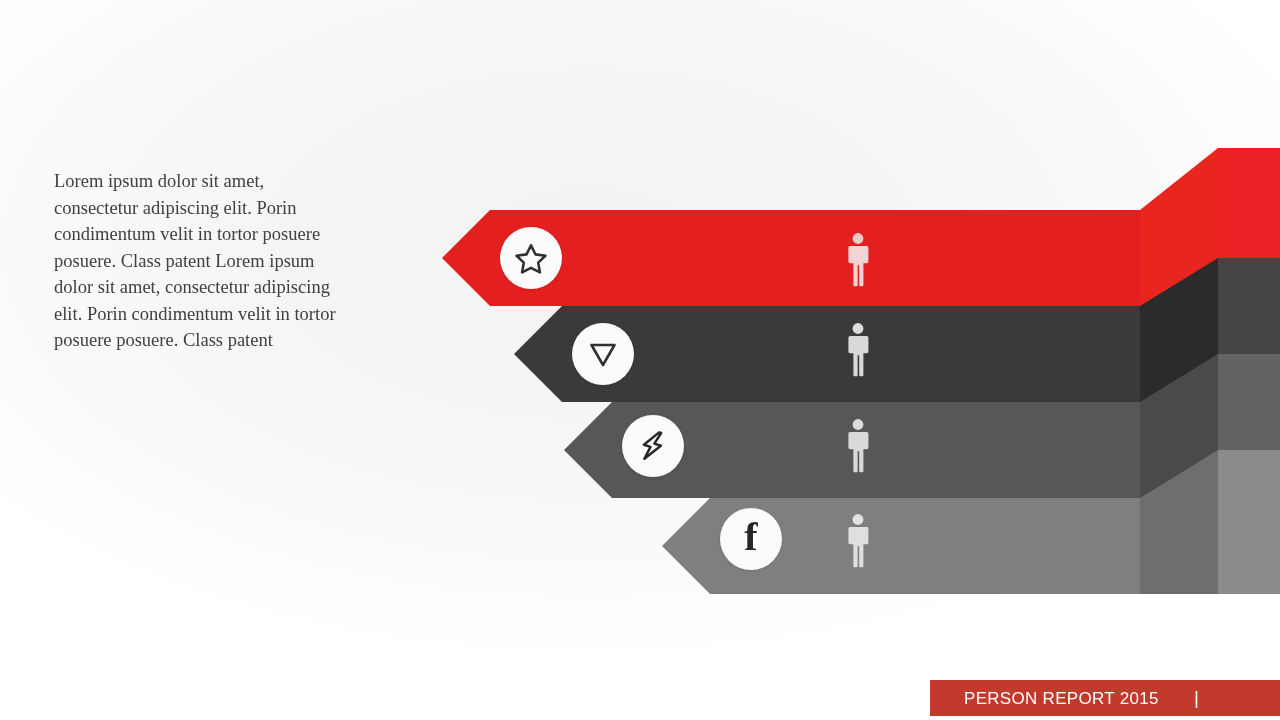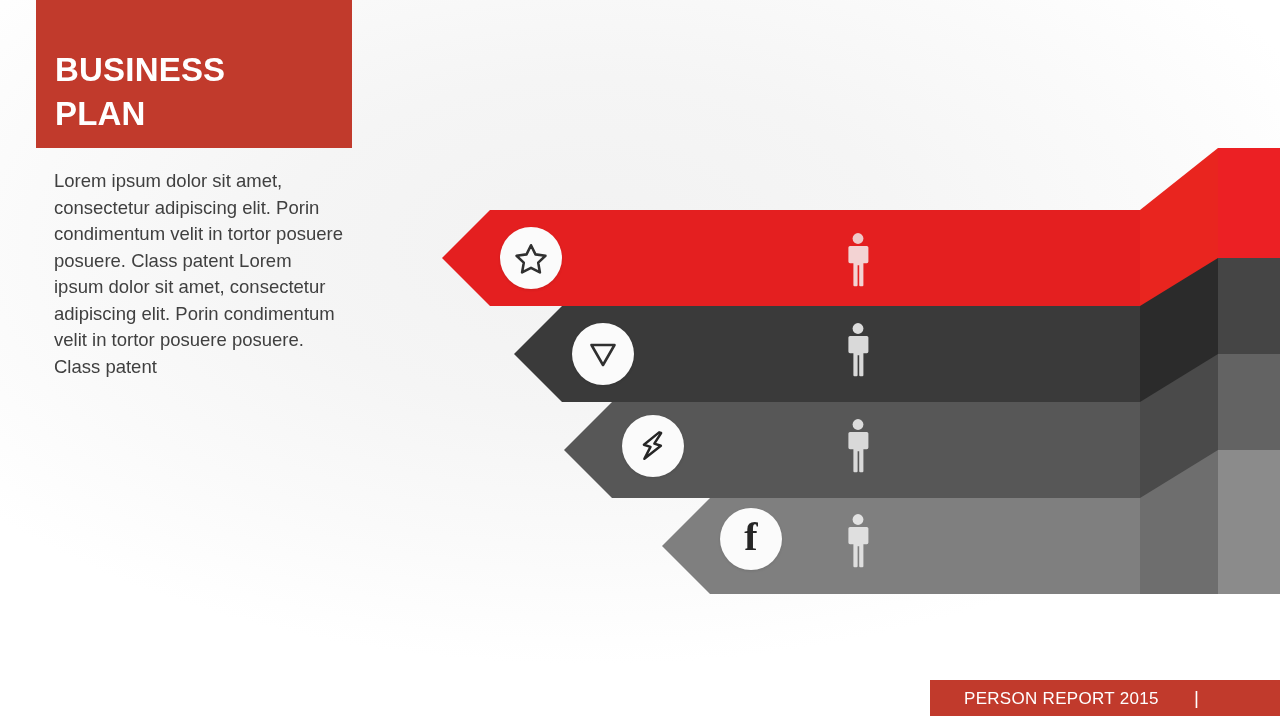--- a/index.html
+++ b/index.html
@@ -48,20 +48,21 @@
 
   
   #body-copy {
     position: absolute;
     left: 54px;
     top: 168px;
     width: 292px;
     color: #404040;
     font-size: 18.5px;
     line-height: 26.5px;
+    font-family: Liberation Serif, serif;
   }
 
   
   .bar {
     position: absolute;
     height: 96px;
   }
   .bar-body {
     position: absolute;
     left: 0;
@@ -154,24 +155,20 @@
     top: 7px;
     color: #ffffff;
     font-size: 19px;
   }
 </style>
 </head>
 <body>
 
 <div id="slide">
 
-  <div id="title-block">
-    <div id="title-text">BUSINESS
-PLAN</div>
-  </div>
 
   <div id="body-copy">Lorem ipsum dolor sit amet, consectetur adipiscing elit. Porin condimentum velit in tortor posuere posuere. Class patent Lorem ipsum dolor sit amet, consectetur adipiscing elit. Porin condimentum velit in tortor posuere posuere. Class patent</div>
 
   <div class="bar" id="bar-1" style="left:490px; top:210px; width:650px;">
     <div class="bar-body" style="background:#e41f20;"></div>
     <svg class="bar-tip" viewBox="0 0 48 96" preserveAspectRatio="none">
       <polygon points="48,0 48,96 0,48" fill="#e41f20"></polygon>
     </svg>
   </div>
   <svg class="bar-slant" style="left:1140px; top:148px; height:158px;" viewBox="0 0 78 158" preserveAspectRatio="none">

